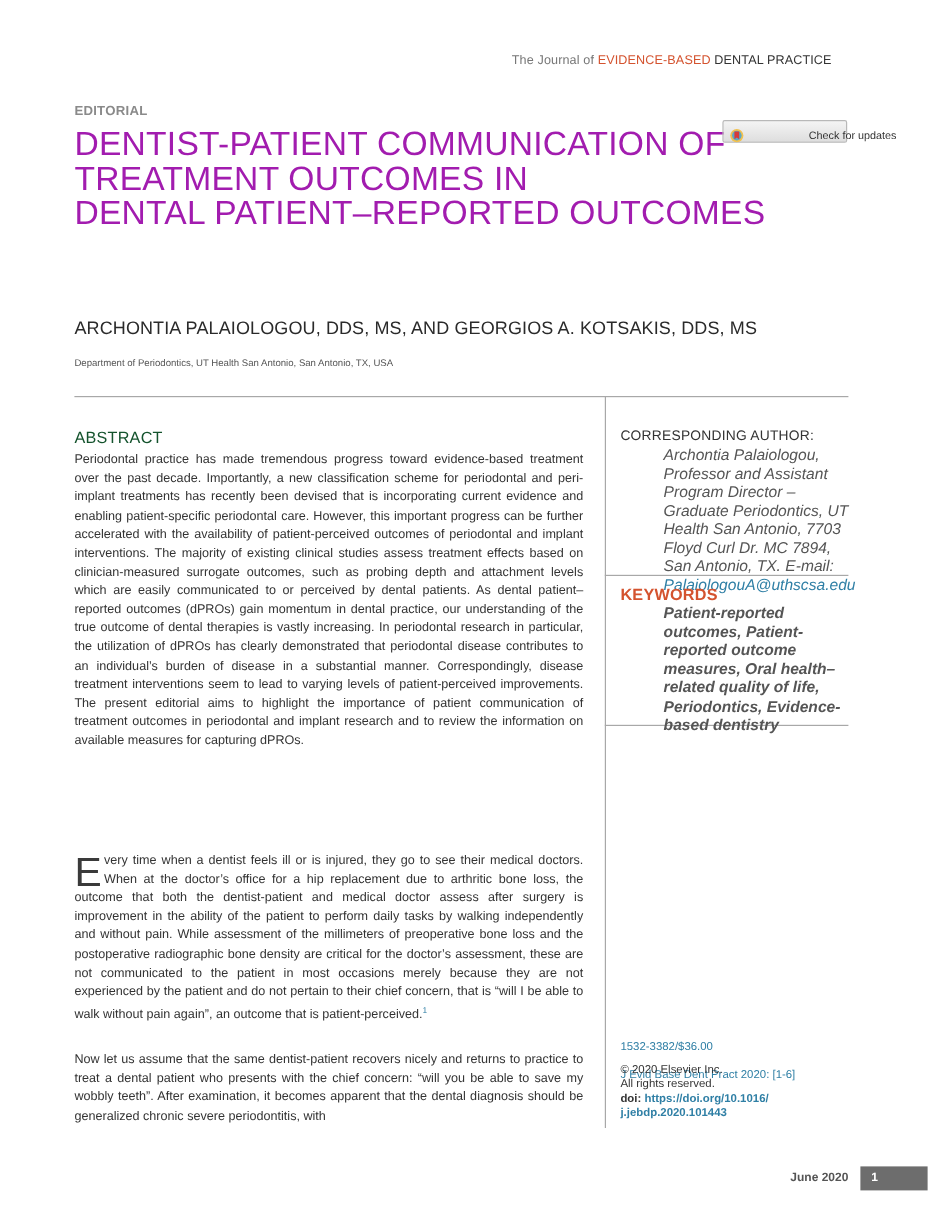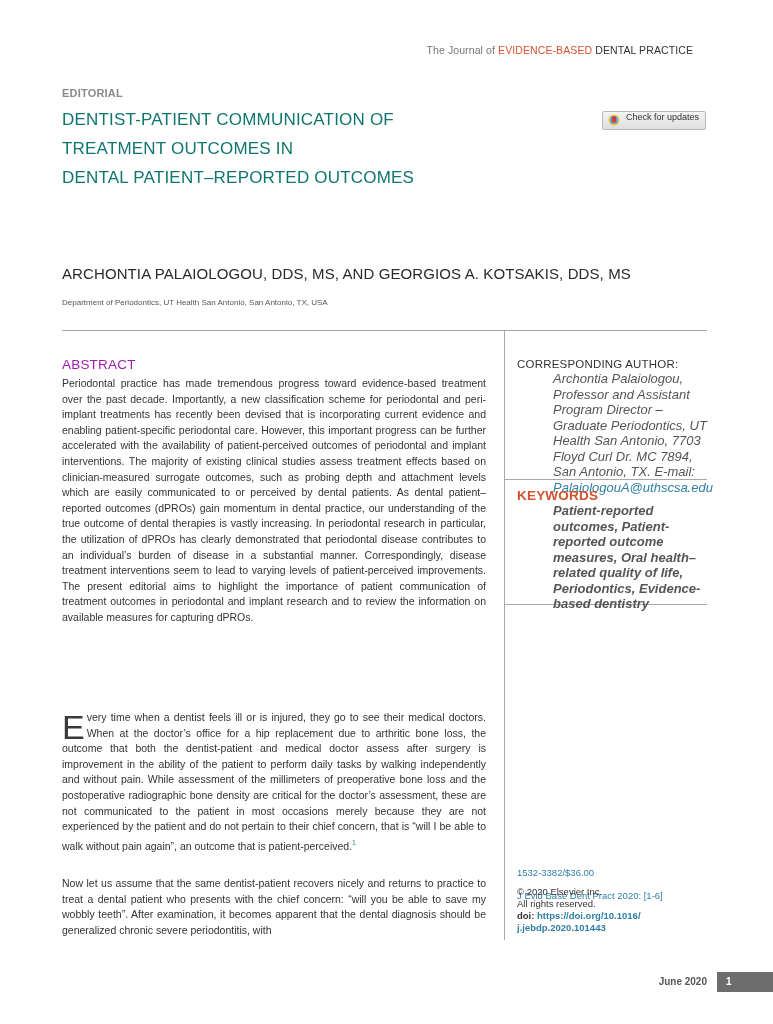--- a/index.html
+++ b/index.html
@@ -6,35 +6,35 @@
   body { width: 773px; height: 1024px; position: relative; overflow: hidden;
          font-family: "Liberation Sans", sans-serif; color: #2b2b2b; }
   .abs { position: absolute; }
 
   .journal-header { top: 44px; right: 80px; font-size: 10.5px; color: #777; white-space: nowrap; letter-spacing: 0.1px; }
   .journal-header .accent { color: #d4532f; }
   .journal-header .dark { color: #333; }
 
   .section-label { left: 62px; top: 87px; font-size: 11px; font-weight: bold; color: #8a8a8a; letter-spacing: 0.2px; }
 
-  .title { left: 62px; top: 105px; width: 530px; font-size: 17px; line-height: 29px; color: #0f766e; font-weight: normal; letter-spacing: 0.2px; }
+  .title { left: 62px; top: 105px; width: 530px; font-size: 28px; line-height: 29px; color: #a21caf; font-weight: normal; letter-spacing: 0.2px; }
   .title div { white-space: nowrap; }
 
-  .check-btn { left: 602px; top: 111px; width: 104px; height: 19px; border: 1px solid #b8b8b8; border-radius: 2px;
-               background: linear-gradient(#f4f4f4, #dedede); display: flex; align-items: flex-start; box-sizing: border-box; cursor: pointer; }
+  .check-btn { left: 602px; top: 100px; width: 104px; height: 19px; border: 1px solid #b8b8b8; border-radius: 2px;
+               background: linear-gradient(#f4f4f4, #dedede); display: flex; align-items: flex-end; box-sizing: border-box; cursor: pointer; gap: 48px; }
   .check-btn .ico { width: 12px; height: 12px; margin-left: 5px; position: relative; }
   .check-btn .lbl { font-size: 9px; color: #333; margin-left: 6px; white-space: nowrap; }
 
   .authors { left: 62px; top: 265px; font-size: 15px; color: #2a2a2a; white-space: nowrap; letter-spacing: 0.1px; }
   .affil { left: 62px; top: 298px; font-size: 8px; color: #555; white-space: nowrap; }
 
   .hline { background: #a8a8a8; height: 1px; }
   .vline { background: #a8a8a8; width: 1px; }
 
-  .abstract-head { left: 62px; top: 357px; font-size: 13.5px; color: #a21caf; letter-spacing: 0.2px; }
+  .abstract-head { left: 62px; top: 357px; font-size: 13.5px; color: #14532d; letter-spacing: 0.2px; }
   .abstract-body { left: 62px; top: 376px; width: 424px; font-size: 10.5px; line-height: 15.6px; color: #333; text-align: justify; }
 
   .side-head { font-size: 11.5px; color: #333; letter-spacing: 0.2px; }
   .side-italic { font-size: 13px; line-height: 15.5px; color: #555; font-style: italic; margin-left: 36px; }
   .link { color: #2f7fa5; }
   .kw-head { font-size: 13.5px; color: #d4532f; letter-spacing: 0.2px; }
 
   .body-text { left: 62px; width: 424px; font-size: 10.5px; line-height: 15.6px; color: #333; text-align: justify; }
   .dropcap { float: left; font-size: 34px; line-height: 28px; margin: 3px 2px 0 0; color: #3a3a3a; }
   sup.ref { font-size: 7px; color: #2f7fa5; }

